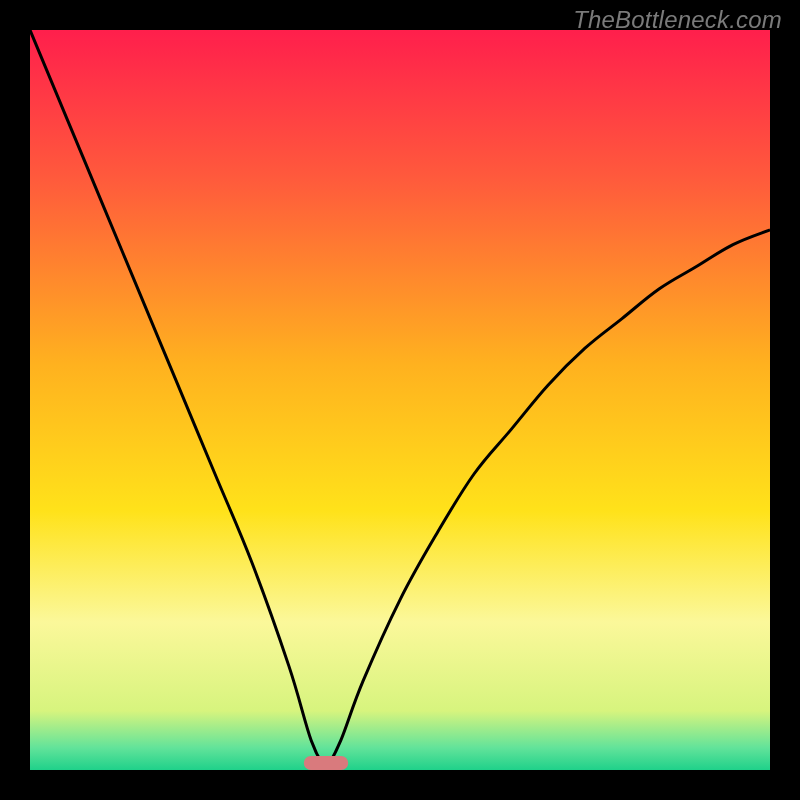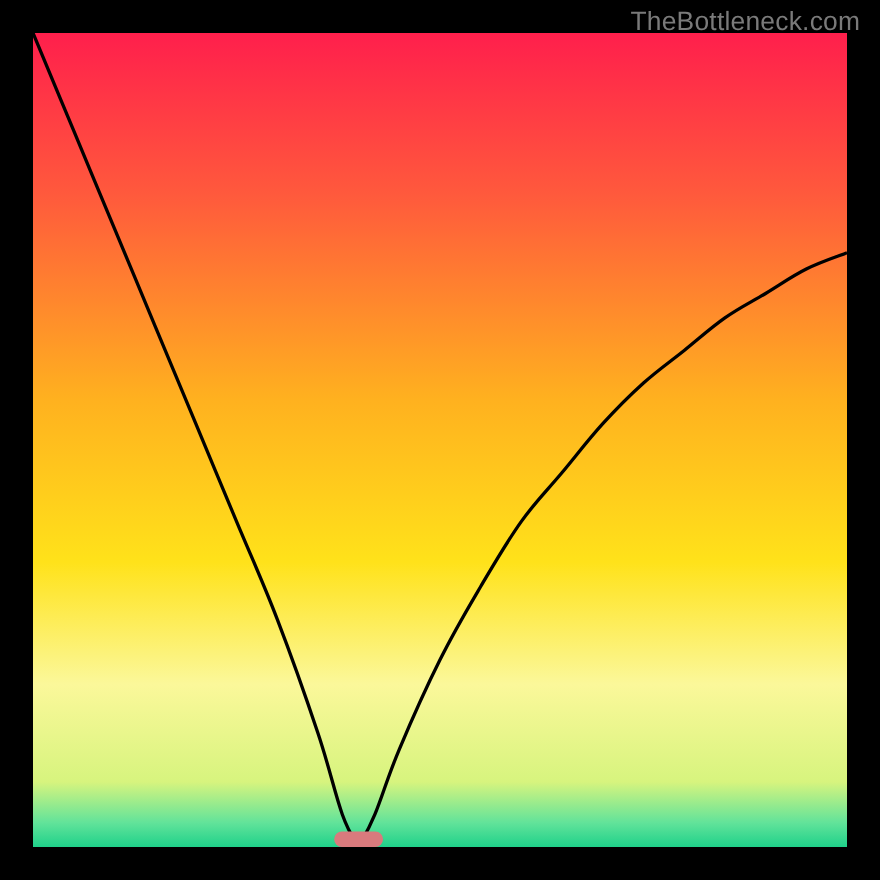--- a/index.html
+++ b/index.html
@@ -19,20 +19,21 @@
   }
   .watermark {
     position: absolute;
     top: 6px;
     right: 18px;
     color: #7a7a7a;
     font-size: 24px;
     font-weight: 500;
     letter-spacing: 0.2px;
     user-select: none;
+    font-style: italic;
   }
   svg {
     position: absolute;
     top: 0; left: 0;
   }
 </style>
 </head>
 <body>
 
 <div class="frame">

